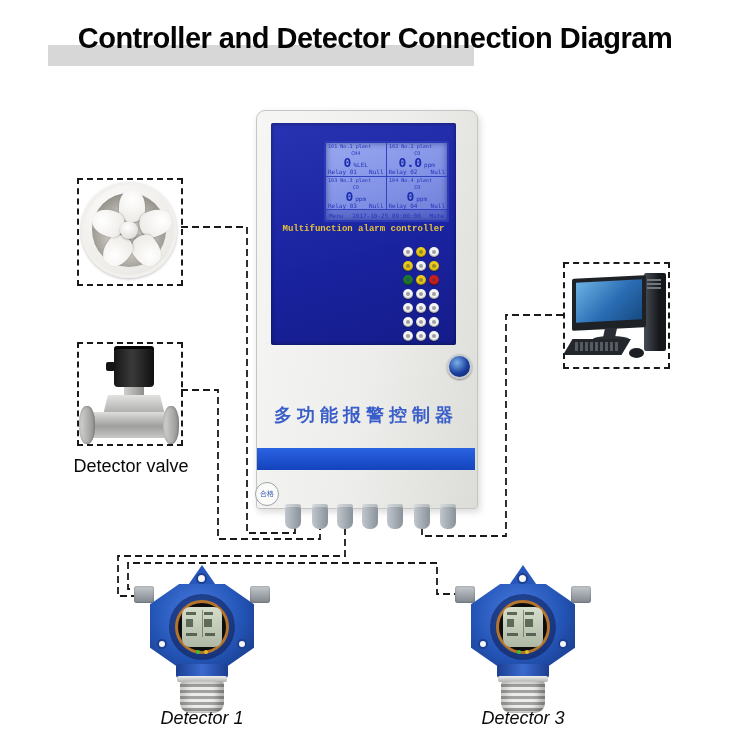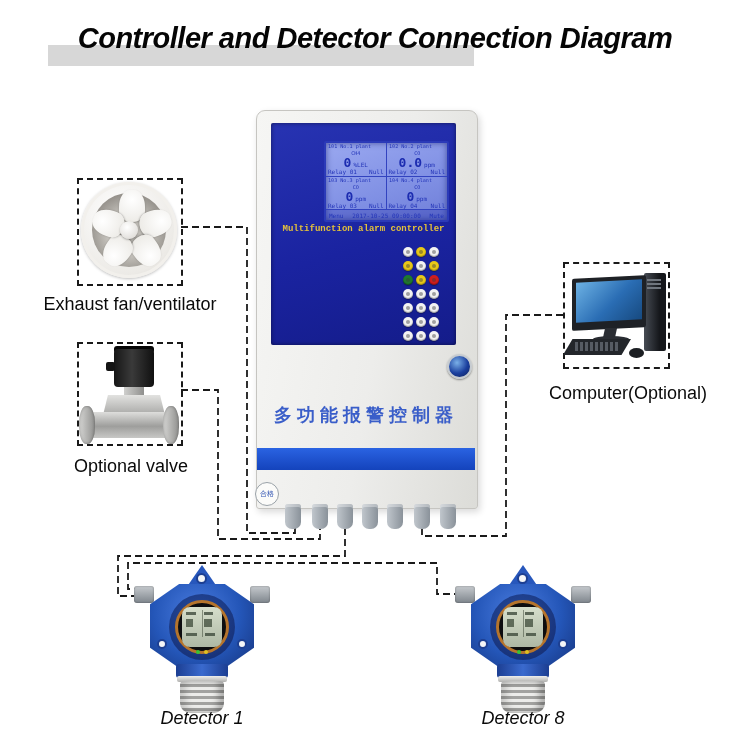--- a/index.html
+++ b/index.html
@@ -2,21 +2,21 @@
 <html><head>
 <meta charset="utf-8">
 <style>
   html,body{margin:0;padding:0;background:#ffffff;}
   #stage{position:relative;width:750px;height:745px;background:#ffffff;overflow:hidden;
          font-family:"Liberation Sans",sans-serif;color:#111;}
 
   
   .title-hl{position:absolute;left:48px;top:45px;width:426px;height:21px;background:#d7d7d7;}
   .title{position:absolute;left:0;top:22px;width:750px;text-align:center;
-         font-size:29px;font-weight:bold;letter-spacing:-0.5px;color:#050505;font-style:italic;}
+         font-size:29px;font-weight:bold;letter-spacing:-0.5px;color:#050505;}
 
   
   .dbox{position:absolute;border:2px dashed #1a1a1a;background:transparent;}
   #fan-box{left:77px;top:178px;width:102px;height:104px;}
   #valve-box{left:77px;top:342px;width:102px;height:100px;}
   #computer-box{left:563px;top:262px;width:103px;height:103px;}
   #wires{position:absolute;left:0;top:0;width:750px;height:745px;pointer-events:none;}
   #wires polyline{fill:none;stroke:#1a1a1a;stroke-width:1.8;stroke-dasharray:7 4;}
 
   .side-label{position:absolute;text-align:center;font-size:18px;color:#0a0a0a;}
@@ -177,47 +177,45 @@
   <div id="fan-art">
     <div class="fan-outer"></div>
     <div class="fan-inner"></div>
     <div class="fan-blade" style="transform:rotate(0deg)"></div>
     <div class="fan-blade" style="transform:rotate(72deg)"></div>
     <div class="fan-blade" style="transform:rotate(144deg)"></div>
     <div class="fan-blade" style="transform:rotate(216deg)"></div>
     <div class="fan-blade" style="transform:rotate(288deg)"></div>
     <div class="fan-hub"></div>
   </div>
-  <div class="side-label" style="left:20px;top:294px;width:220px;">Exhaust fan/ventilator</div>
 
   <div id="valve-box" class="dbox"></div>
   <div id="valve-art">
     <div class="vl-cap"></div>
     <div class="vl-coil"></div>
     <div class="vl-nub"></div>
     <div class="vl-neck"></div>
     <div class="vl-top"></div>
     <div class="vl-main"></div>
     <div class="vl-flange" style="left:2px;"></div>
     <div class="vl-flange" style="left:86px;"></div>
   </div>
-  <div class="side-label" style="left:21px;top:456px;width:220px;">Optional valve</div>
+  <div class="side-label" style="left:21px;top:456px;width:220px;">Detector valve</div>
 
   <div id="computer-box" class="dbox"></div>
   <div id="pc-art">
     <div class="pc-tower"></div>
     <div class="pc-mon">
       <div class="pc-scr"></div>
     </div>
     <div class="pc-stand"></div>
     <div class="pc-base"></div>
     <div class="pc-kbd"></div>
     <div class="pc-mouse"></div>
   </div>
-  <div class="side-label" style="left:518px;top:383px;width:220px;">Computer(Optional)</div>
 
   <div id="ctl-body">
     <div id="ctl-panel">
       <div id="lcd">
         <div class="lcd-grid">
           <div class="lcd-cell">
             <div class="lcd-head">101 No.1 plant</div>
             <div class="lcd-gas">CH4</div>
             <div class="lcd-val"><span class="big">0</span><span class="unit">%LEL</span></div>
             <div class="lcd-relay">
@@ -335,16 +333,16 @@
       <div class="r1"></div>
         <div class="r2"></div>
         <div class="r3"></div>
         <div class="vdiv"></div>
     </div>
     <div class="det-dot-g"></div>
     <div class="det-dot-y"></div>
     <div class="det-neck"></div>
     <div class="det-collar"></div>
     <div class="det-sensor"></div>
-    <div class="det-label">Detector 8</div>
+    <div class="det-label">Detector 3</div>
   </div>
 
 </div>
 
 </body></html>

